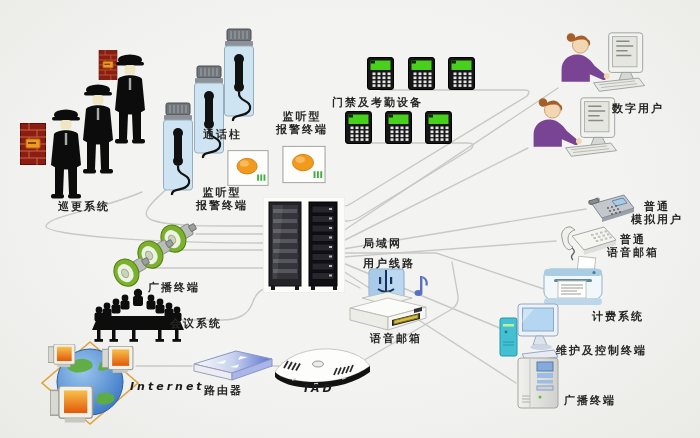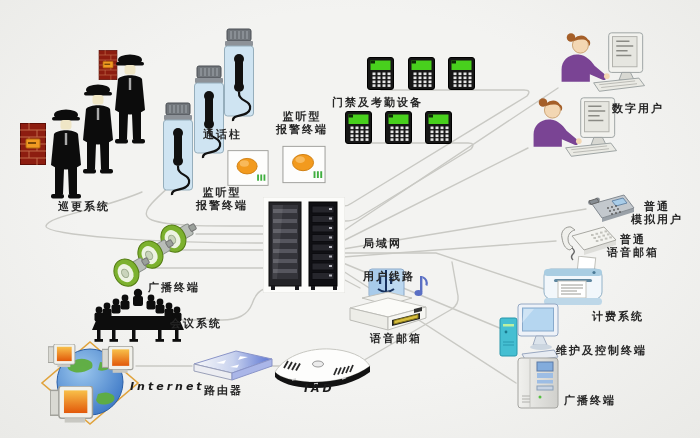--- a/index.html
+++ b/index.html
@@ -471,21 +471,21 @@
     <span class="ln">普通</span>
     <span class="ln">语音邮箱</span>
   </div>
 
   <div class="lbl" style="left:592px;top:310px">计费系统</div>
   <div class="lbl" style="left:556px;top:344px">维护及控制终端</div>
   <div class="lbl" style="left:564px;top:394px">广播终端</div>
 
   <div class="lbl" style="left:363px;top:237px">
     <span class="ln">局域网</span>
-    <span class="ln" style="margin-top:20px">用户线路</span>
+    <span class="ln" style="margin-top:7px">用户线路</span>
   </div>
 
   <div class="lbl" style="left:370px;top:332px">语音邮箱</div>
   <div class="lbl" style="left:148px;top:281px">广播终端</div>
   <div class="lbl" style="left:170px;top:317px">会议系统</div>
 
   <div class="lbl big" style="left:130px;top:380px">Internet</div>
   <div class="lbl" style="left:204px;top:384px">路由器</div>
   <div class="lbl big" style="left:304px;top:382px">IAD</div>
 

